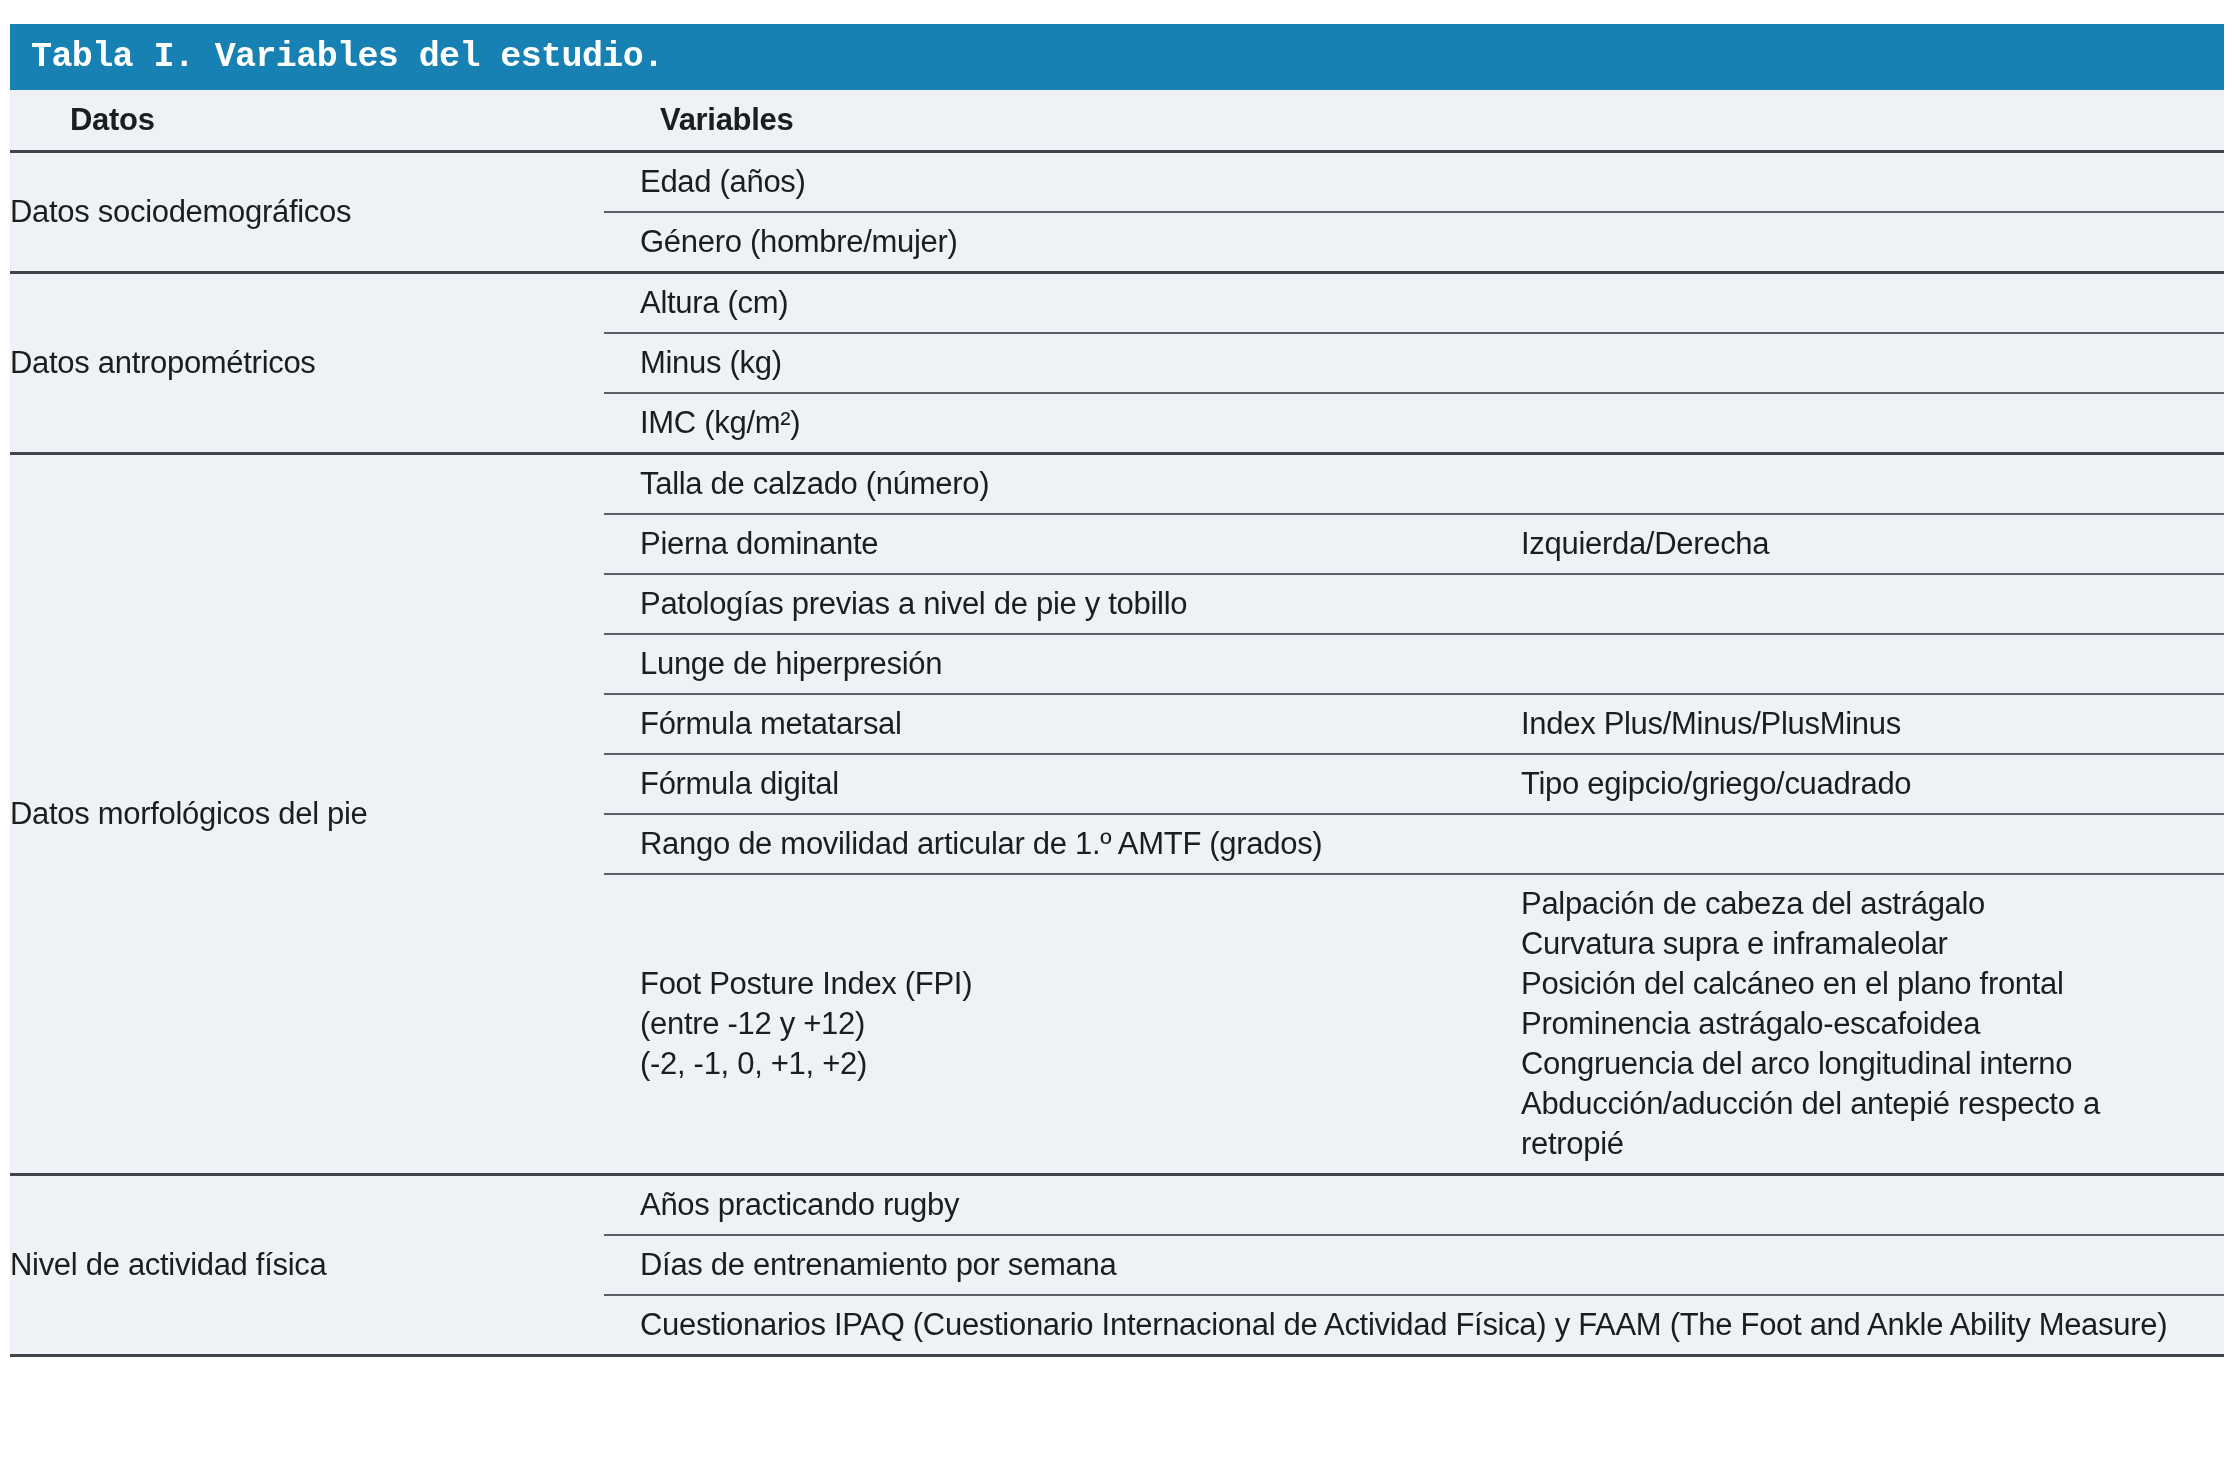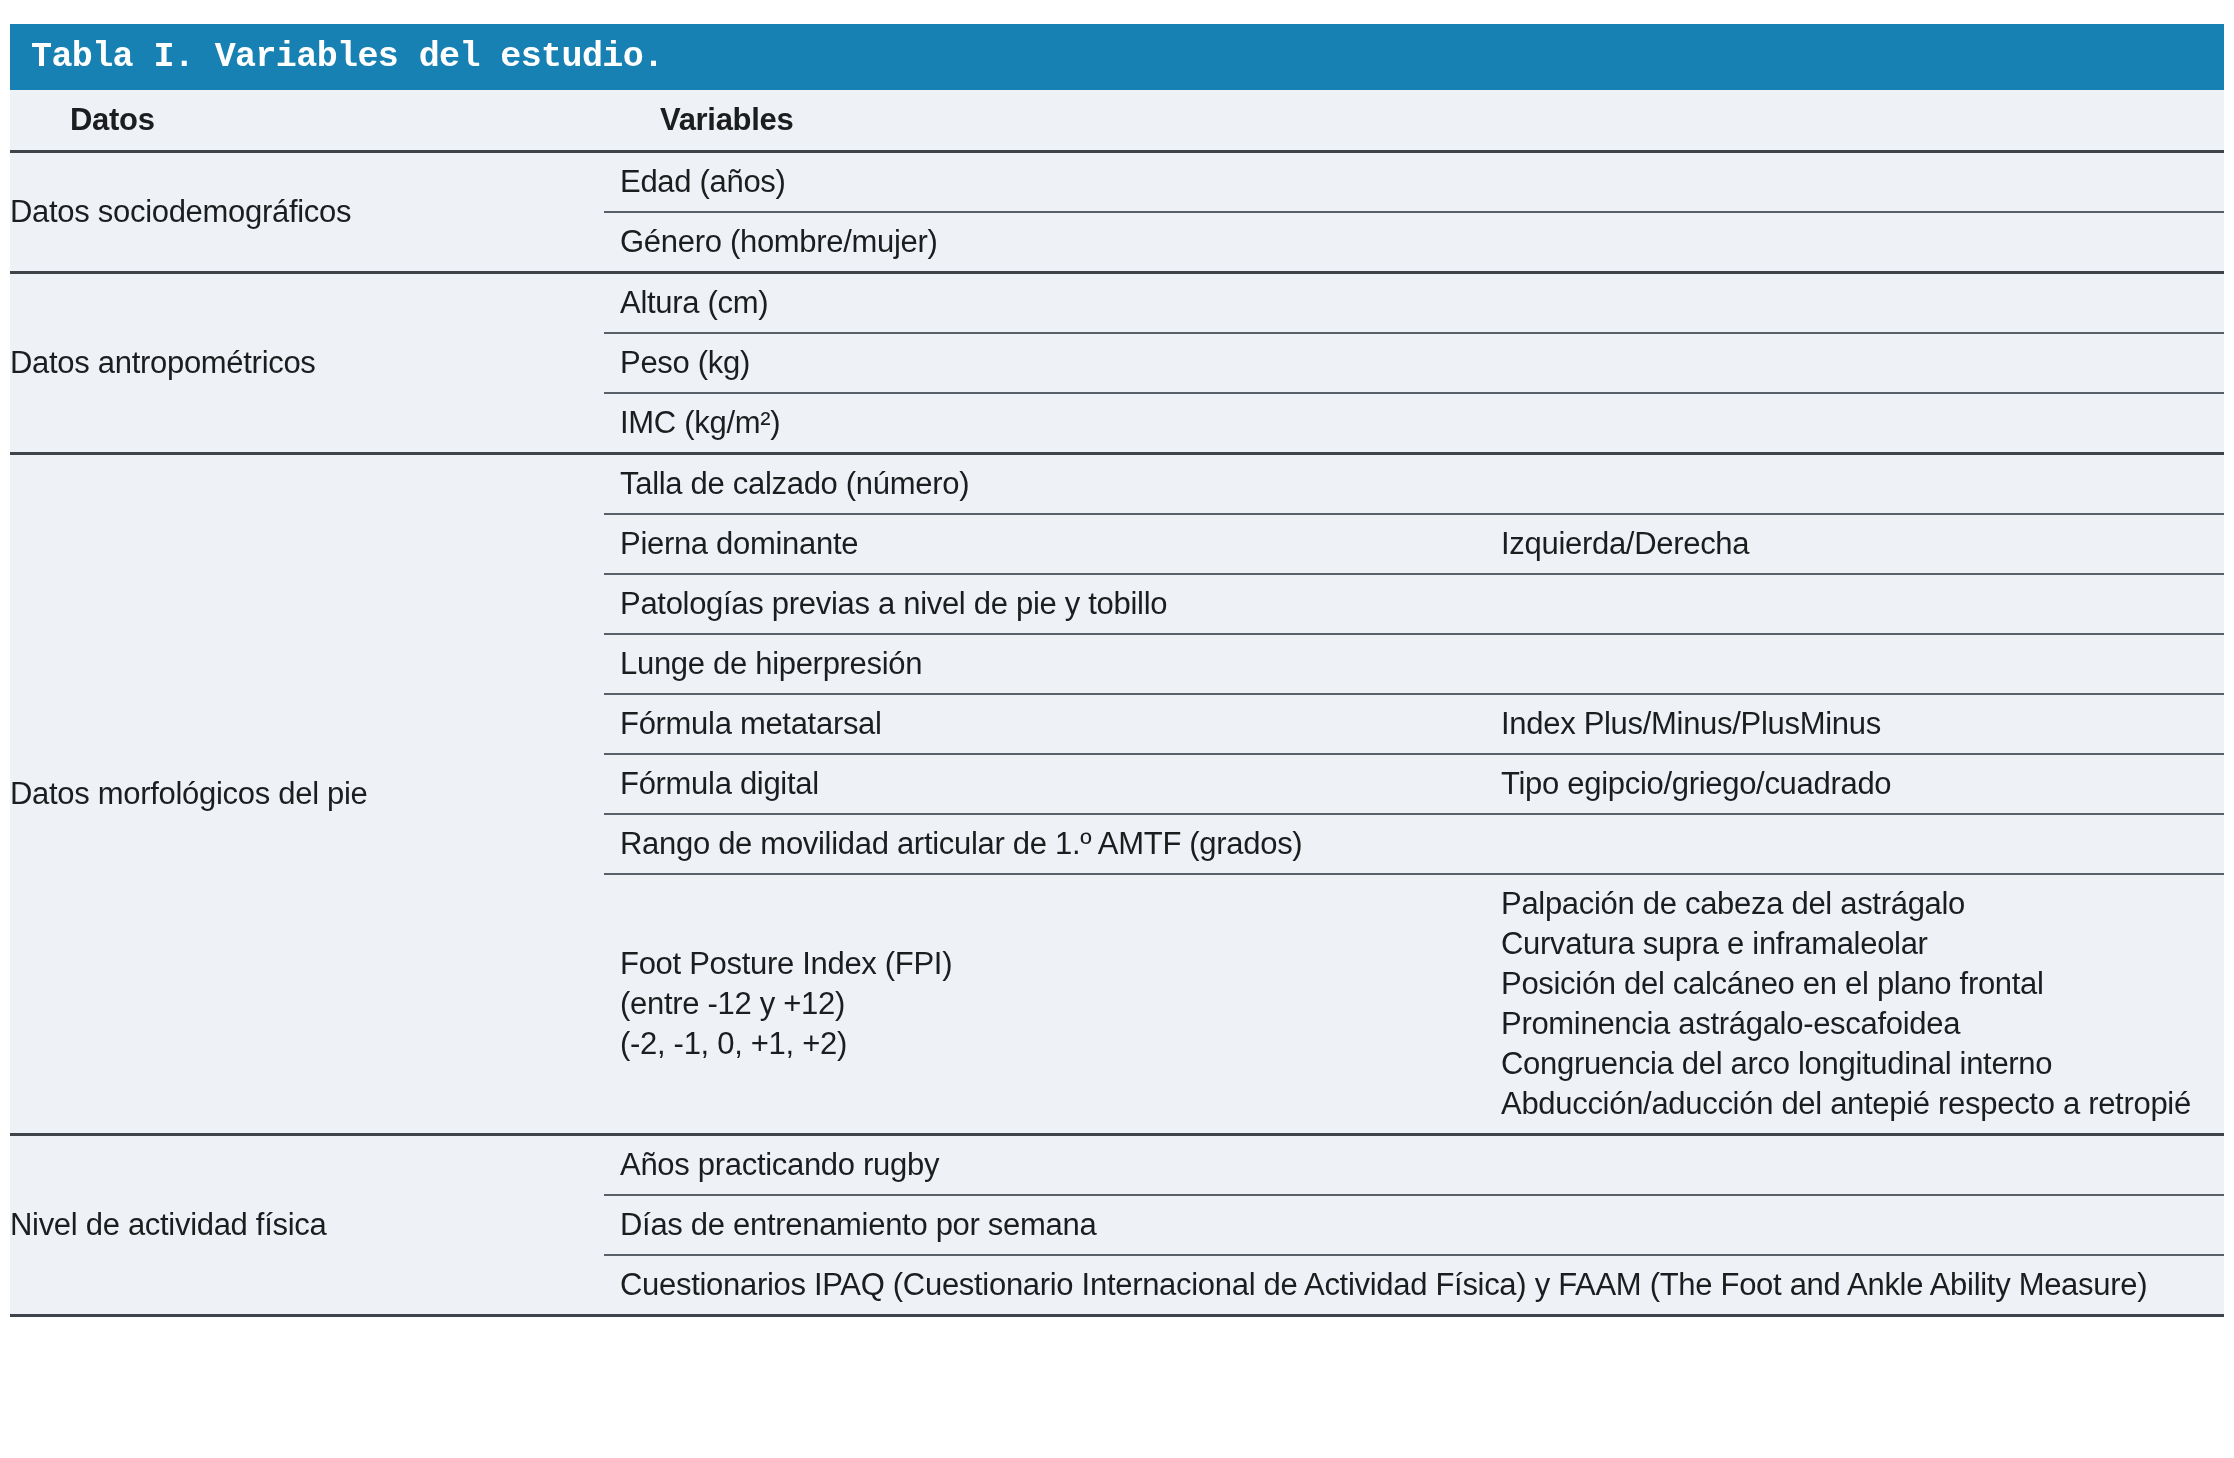--- a/index.html
+++ b/index.html
@@ -62,21 +62,21 @@
   .rows { display: block; }
 
   
   .row {
     display: grid;
     grid-template-columns: 875px 1fr;
     align-items: center;
     padding: 9px 0 9px 16px;
   }
   .row + .row { border-top: 2px solid #596067; }
-  .cell { line-height: 40px; }
+  .cell { line-height: 40px; margin-left: 20px; }
   .cell.value { padding-left: 6px; padding-right: 20px; }
   .row.full .cell.variable { grid-column: 1 / -1; padding-right: 20px; }
   .line { display: block; }
 </style>
 </head>
 <body>
 
 <div class="wrap">
 
   <div class="titlebar">
@@ -102,21 +102,21 @@
       </div>
     </div>
 
     <div class="group">
       <div class="glabel">Datos antropométricos</div>
       <div class="rows">
         <div class="row full">
           <div class="cell variable">Altura (cm)</div>
         </div>
         <div class="row full">
-          <div class="cell variable">Peso (kg)</div>
+          <div class="cell variable">Minus (kg)</div>
         </div>
         <div class="row full">
           <div class="cell variable">IMC (kg/m²)</div>
         </div>
       </div>
     </div>
 
     <div class="group">
       <div class="glabel">Datos morfológicos del pie</div>
       <div class="rows">

